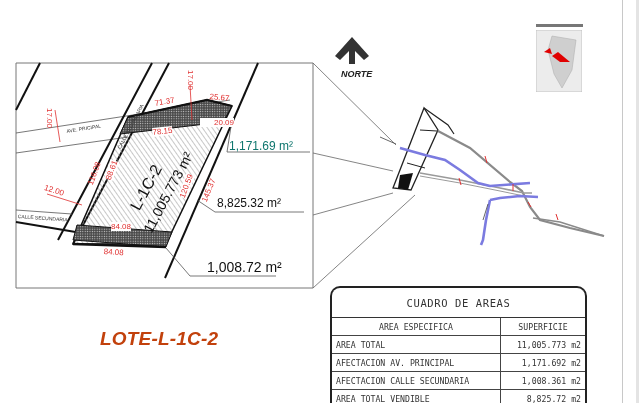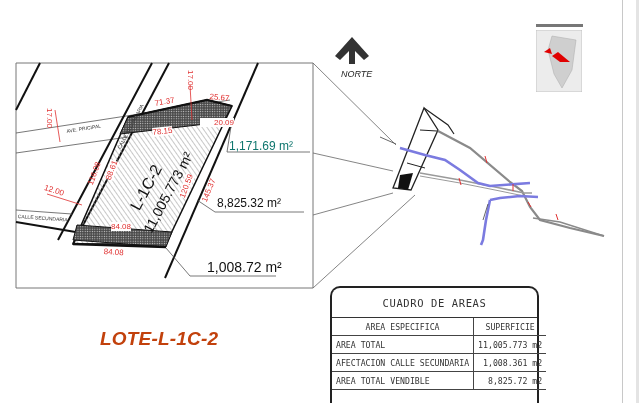--- a/index.html
+++ b/index.html
@@ -1,20 +1,20 @@
 <!DOCTYPE html>
 <html><head>
   <meta charset="utf-8">
   <style>
     html, body { margin: 0; padding: 0; background: #ffffff; }
     body { width: 640px; height: 403px; position: relative; overflow: hidden; font-family: "Liberation Sans", sans-serif; }
     #stage { position: absolute; left: 0; top: 0; width: 640px; height: 403px; }
     .title-lote { position: absolute; left: 100px; top: 328px; font-family: "Liberation Sans", sans-serif; font-style: italic; font-weight: bold; font-size: 19px; color: #c2410c; letter-spacing: 0.2px; }
-    .norte-label { position: absolute; left: 341px; top: 69px; font-family: "Liberation Sans", sans-serif; font-style: italic; font-weight: normal; font-size: 9px; color: #222; }
-    .table-box { position: absolute; left: 330px; top: 286px; width: 209px; height: 117px; border: 2px solid #222; border-bottom: none; border-radius: 10px 10px 0 0; background: #fff; box-sizing: border-box; }
+    .norte-label { position: absolute; left: 341px; top: 69px; font-family: "Liberation Sans", sans-serif; font-style: italic; font-weight: bold; font-size: 9px; color: #222; }
+    .table-box { position: absolute; left: 330px; top: 286px; width: 257px; height: 117px; border: 2px solid #222; border-bottom: none; border-radius: 10px 10px 0 0; background: #fff; box-sizing: border-box; }
     .table-title { position: absolute; left: 0; top: 0; width: 100%; height: 30px; line-height: 30px; text-align: center; font-family: "DejaVu Sans Mono", monospace; font-size: 10.5px; color: #333; letter-spacing: 0.6px; border-bottom: 1.5px solid #333; box-sizing: border-box; }
     table.areas { position: absolute; left: 0; top: 30px; width: 100%; border-collapse: collapse; font-family: "DejaVu Sans Mono", monospace; font-size: 8.2px; color: #333; }
     table.areas td, table.areas th { border: 1px solid #444; height: 17px; padding: 0 4px; font-weight: normal; white-space: nowrap; }
     table.areas th { }
     table.areas tr:first-child th { border-top: none; }
     table.areas td:first-child, table.areas th:first-child { border-left: none; width: 160px; }
     table.areas td:last-child, table.areas th:last-child { border-right: none; text-align: right; }
     table.areas th:last-child { text-align: center; }
     .right-rule { position: absolute; left: 622px; top: 0; width: 1px; height: 403px; background: #c8c8c8; }
     .right-rule2 { position: absolute; left: 636px; top: 0; width: 3px; height: 403px; background: #e4e4e4; }
@@ -164,20 +164,24 @@
       <tbody>
           <tr>
         <th>AREA ESPECIFICA</th>
         <th>SUPERFICIE</th>
       </tr>
       <tr>
         <td>AREA TOTAL</td>
         <td>11,005.773 m2</td>
       </tr>
       <tr>
+        <td>AFECTACION AV. PRINCIPAL</td>
+        <td>1,171.692 m2</td>
+      </tr>
+      <tr>
         <td>AFECTACION CALLE SECUNDARIA</td>
         <td>1,008.361 m2</td>
       </tr>
       <tr>
         <td>AREA TOTAL VENDIBLE</td>
         <td>8,825.72 m2</td>
       </tr>
     </tbody>
       </table>
   </div>

